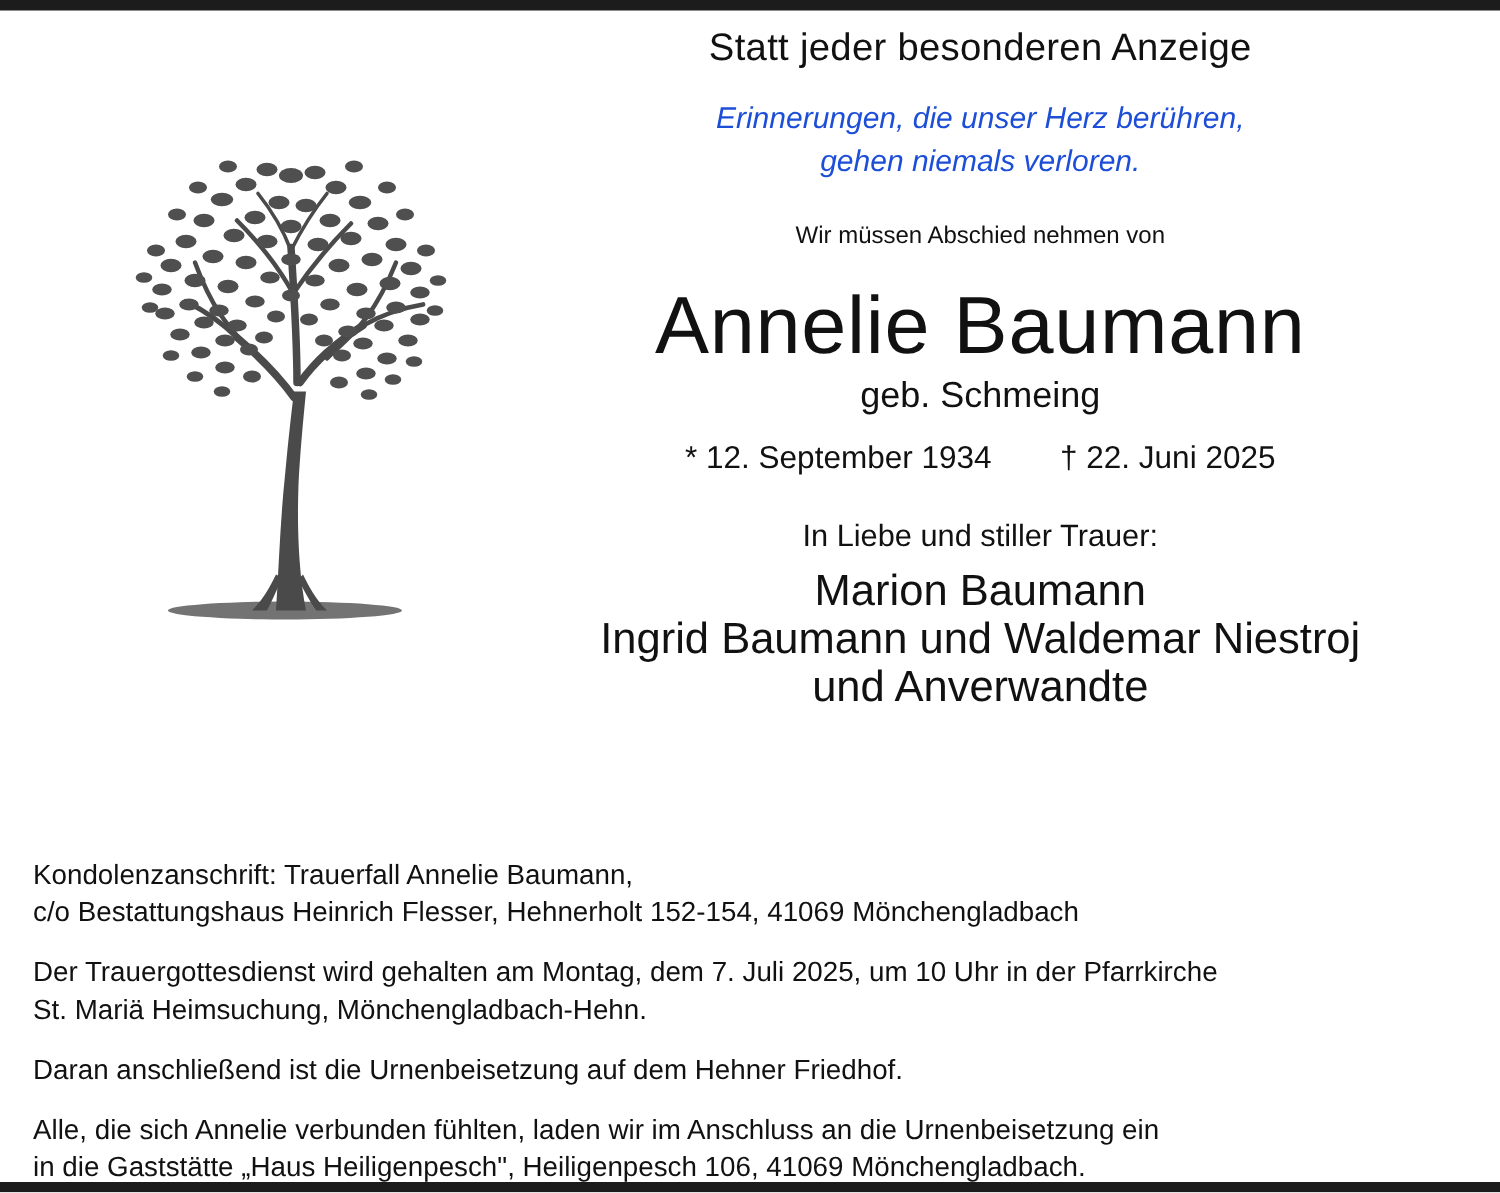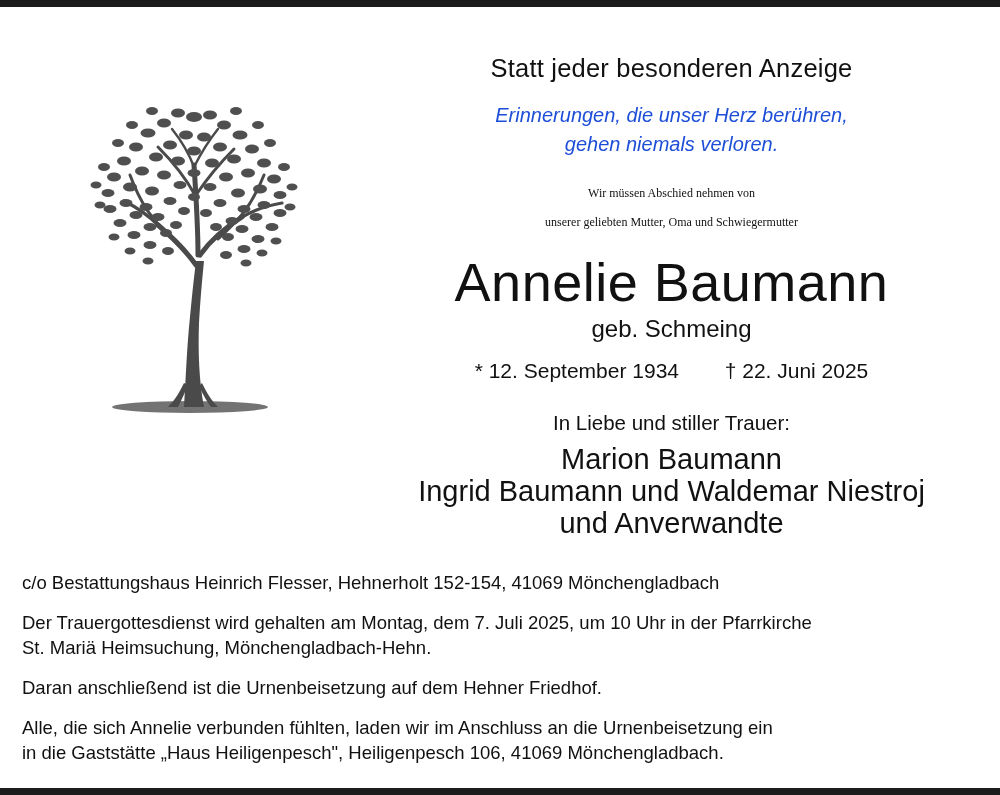--- a/index.html
+++ b/index.html
@@ -42,45 +42,43 @@
     width: 320px;
     height: 370px;
   }
   .tree-wrap svg {
     display: block;
     width: 320px;
     height: 370px;
   }
   .content {
     position: absolute;
-    left: 344px;
+    left: 326px;
     top: 18px;
     width: 655px;
     text-align: center;
-    margin-top: 36px;
   }
   .line-statt {
     font-size: 25.5px;
     letter-spacing: 0.2px;
     margin-bottom: 18px;
     color: #111;
   }
   .poem {
     font-style: italic;
     font-size: 20px;
     line-height: 29px;
     color: #1d4ed8;
     margin-bottom: 20px;
   }
   .intro {
-    font-size: 12px;
+    font-size: 16px;
     line-height: 29px;
     color: #111;
     margin-bottom: 14px;
-    font-family: Liberation Serif, serif;
   }
   .name {
     font-size: 54px;
     font-weight: 400;
     letter-spacing: 0.5px;
     line-height: 62px;
     color: #111;
     margin-top: 8px;
     margin-bottom: 2px;
   }
@@ -246,21 +244,20 @@
   <div class="content">
     <div class="line-statt">Statt jeder besonderen Anzeige</div>
 
     <div class="poem">
       <div>Erinnerungen, die unser Herz berühren,</div>
       <div>gehen niemals verloren.</div>
     </div>
 
     <div class="intro">
       <div>Wir müssen Abschied nehmen von</div>
-      <div>unserer geliebten Mutter, Oma und Schwiegermutter</div>
     </div>
 
     <div class="name">Annelie Baumann</div>
     <div class="maiden">geb. Schmeing</div>
 
     <div class="dates">
       <span>* 12. September 1934</span>
       <span class="gap"></span>
       <span>† 22. Juni 2025</span>
     </div>
@@ -268,20 +265,21 @@
     <div class="mourn-head">In Liebe und stiller Trauer:</div>
     <div class="mourners">
       <div>Marion Baumann</div>
       <div>Ingrid Baumann und Waldemar Niestroj</div>
       <div>und Anverwandte</div>
     </div>
   </div>
 
   <div class="footer">
     <div class="block">
+      <div>Kondolenzanschrift: Trauerfall Annelie Baumann,</div>
       <div>c/o Bestattungshaus Heinrich Flesser, Hehnerholt 152-154, 41069 Mönchengladbach</div>
     </div>
     <div class="block">
       <div>Der Trauergottesdienst wird gehalten am Montag, dem 7. Juli 2025, um 10 Uhr in der Pfarrkirche</div>
       <div>St. Mariä Heimsuchung, Mönchengladbach-Hehn.</div>
     </div>
     <div class="block">
       <div>Daran anschließend ist die Urnenbeisetzung auf dem Hehner Friedhof.</div>
     </div>
     <div class="block">

